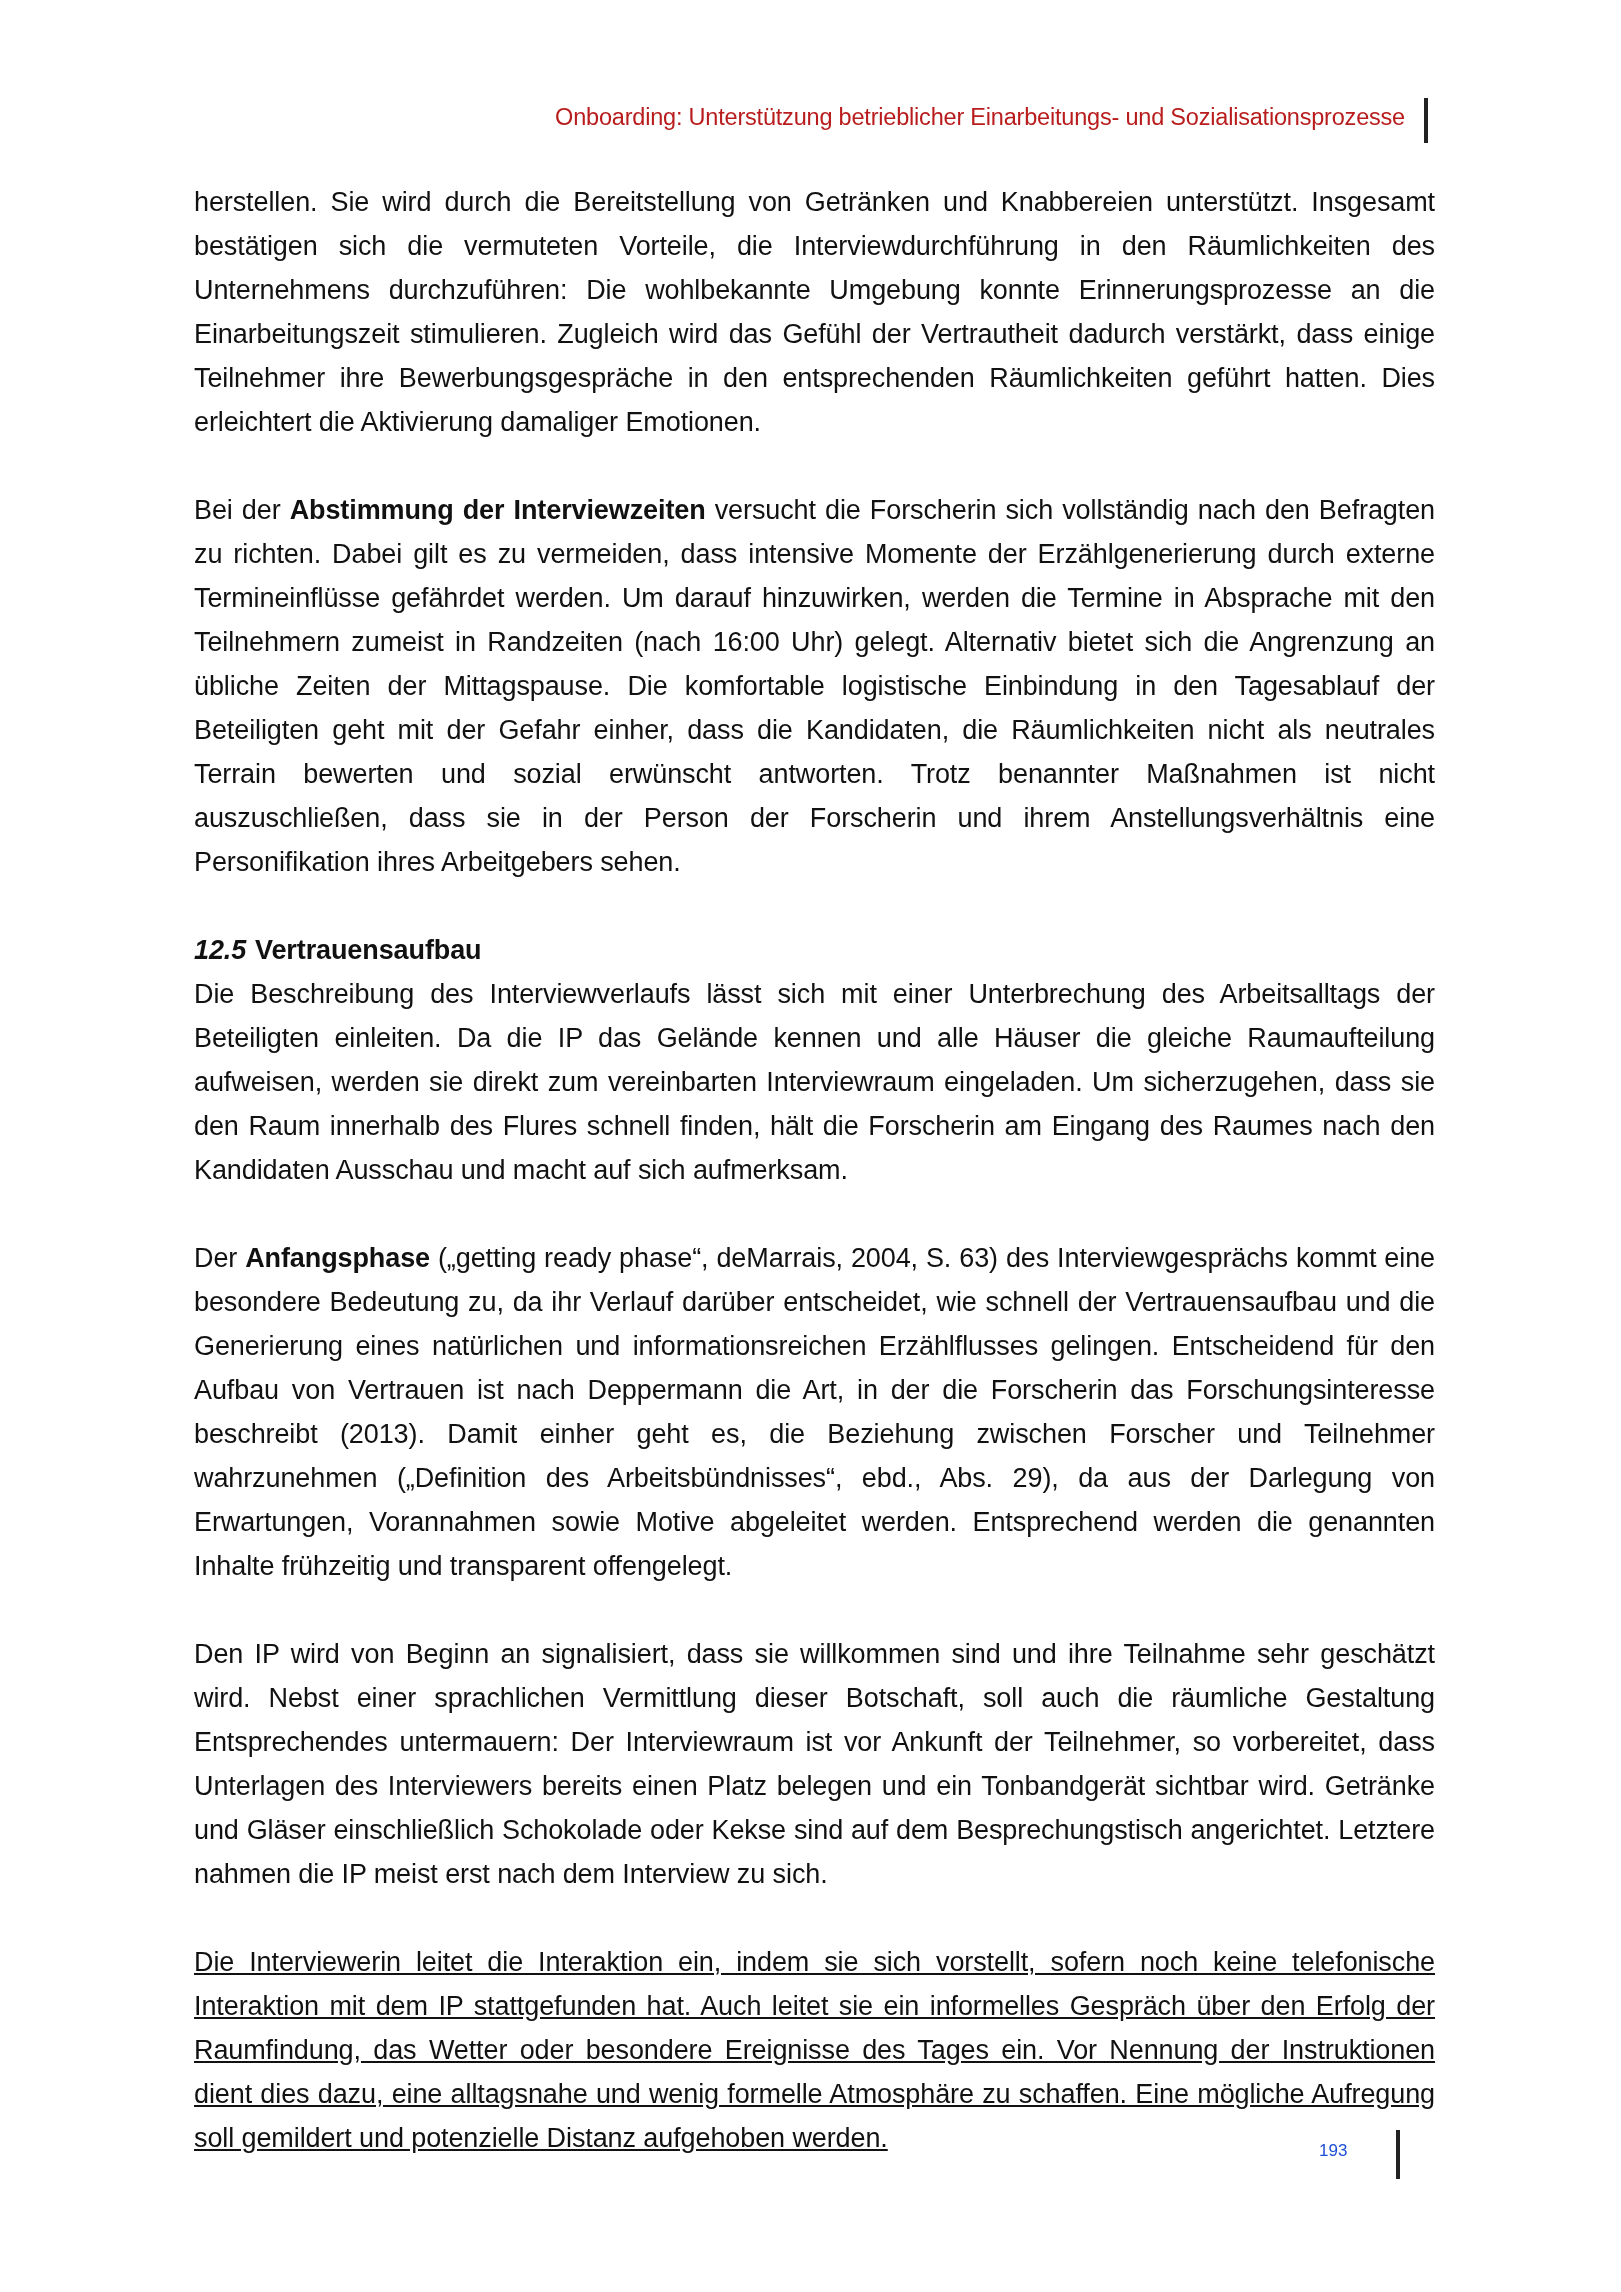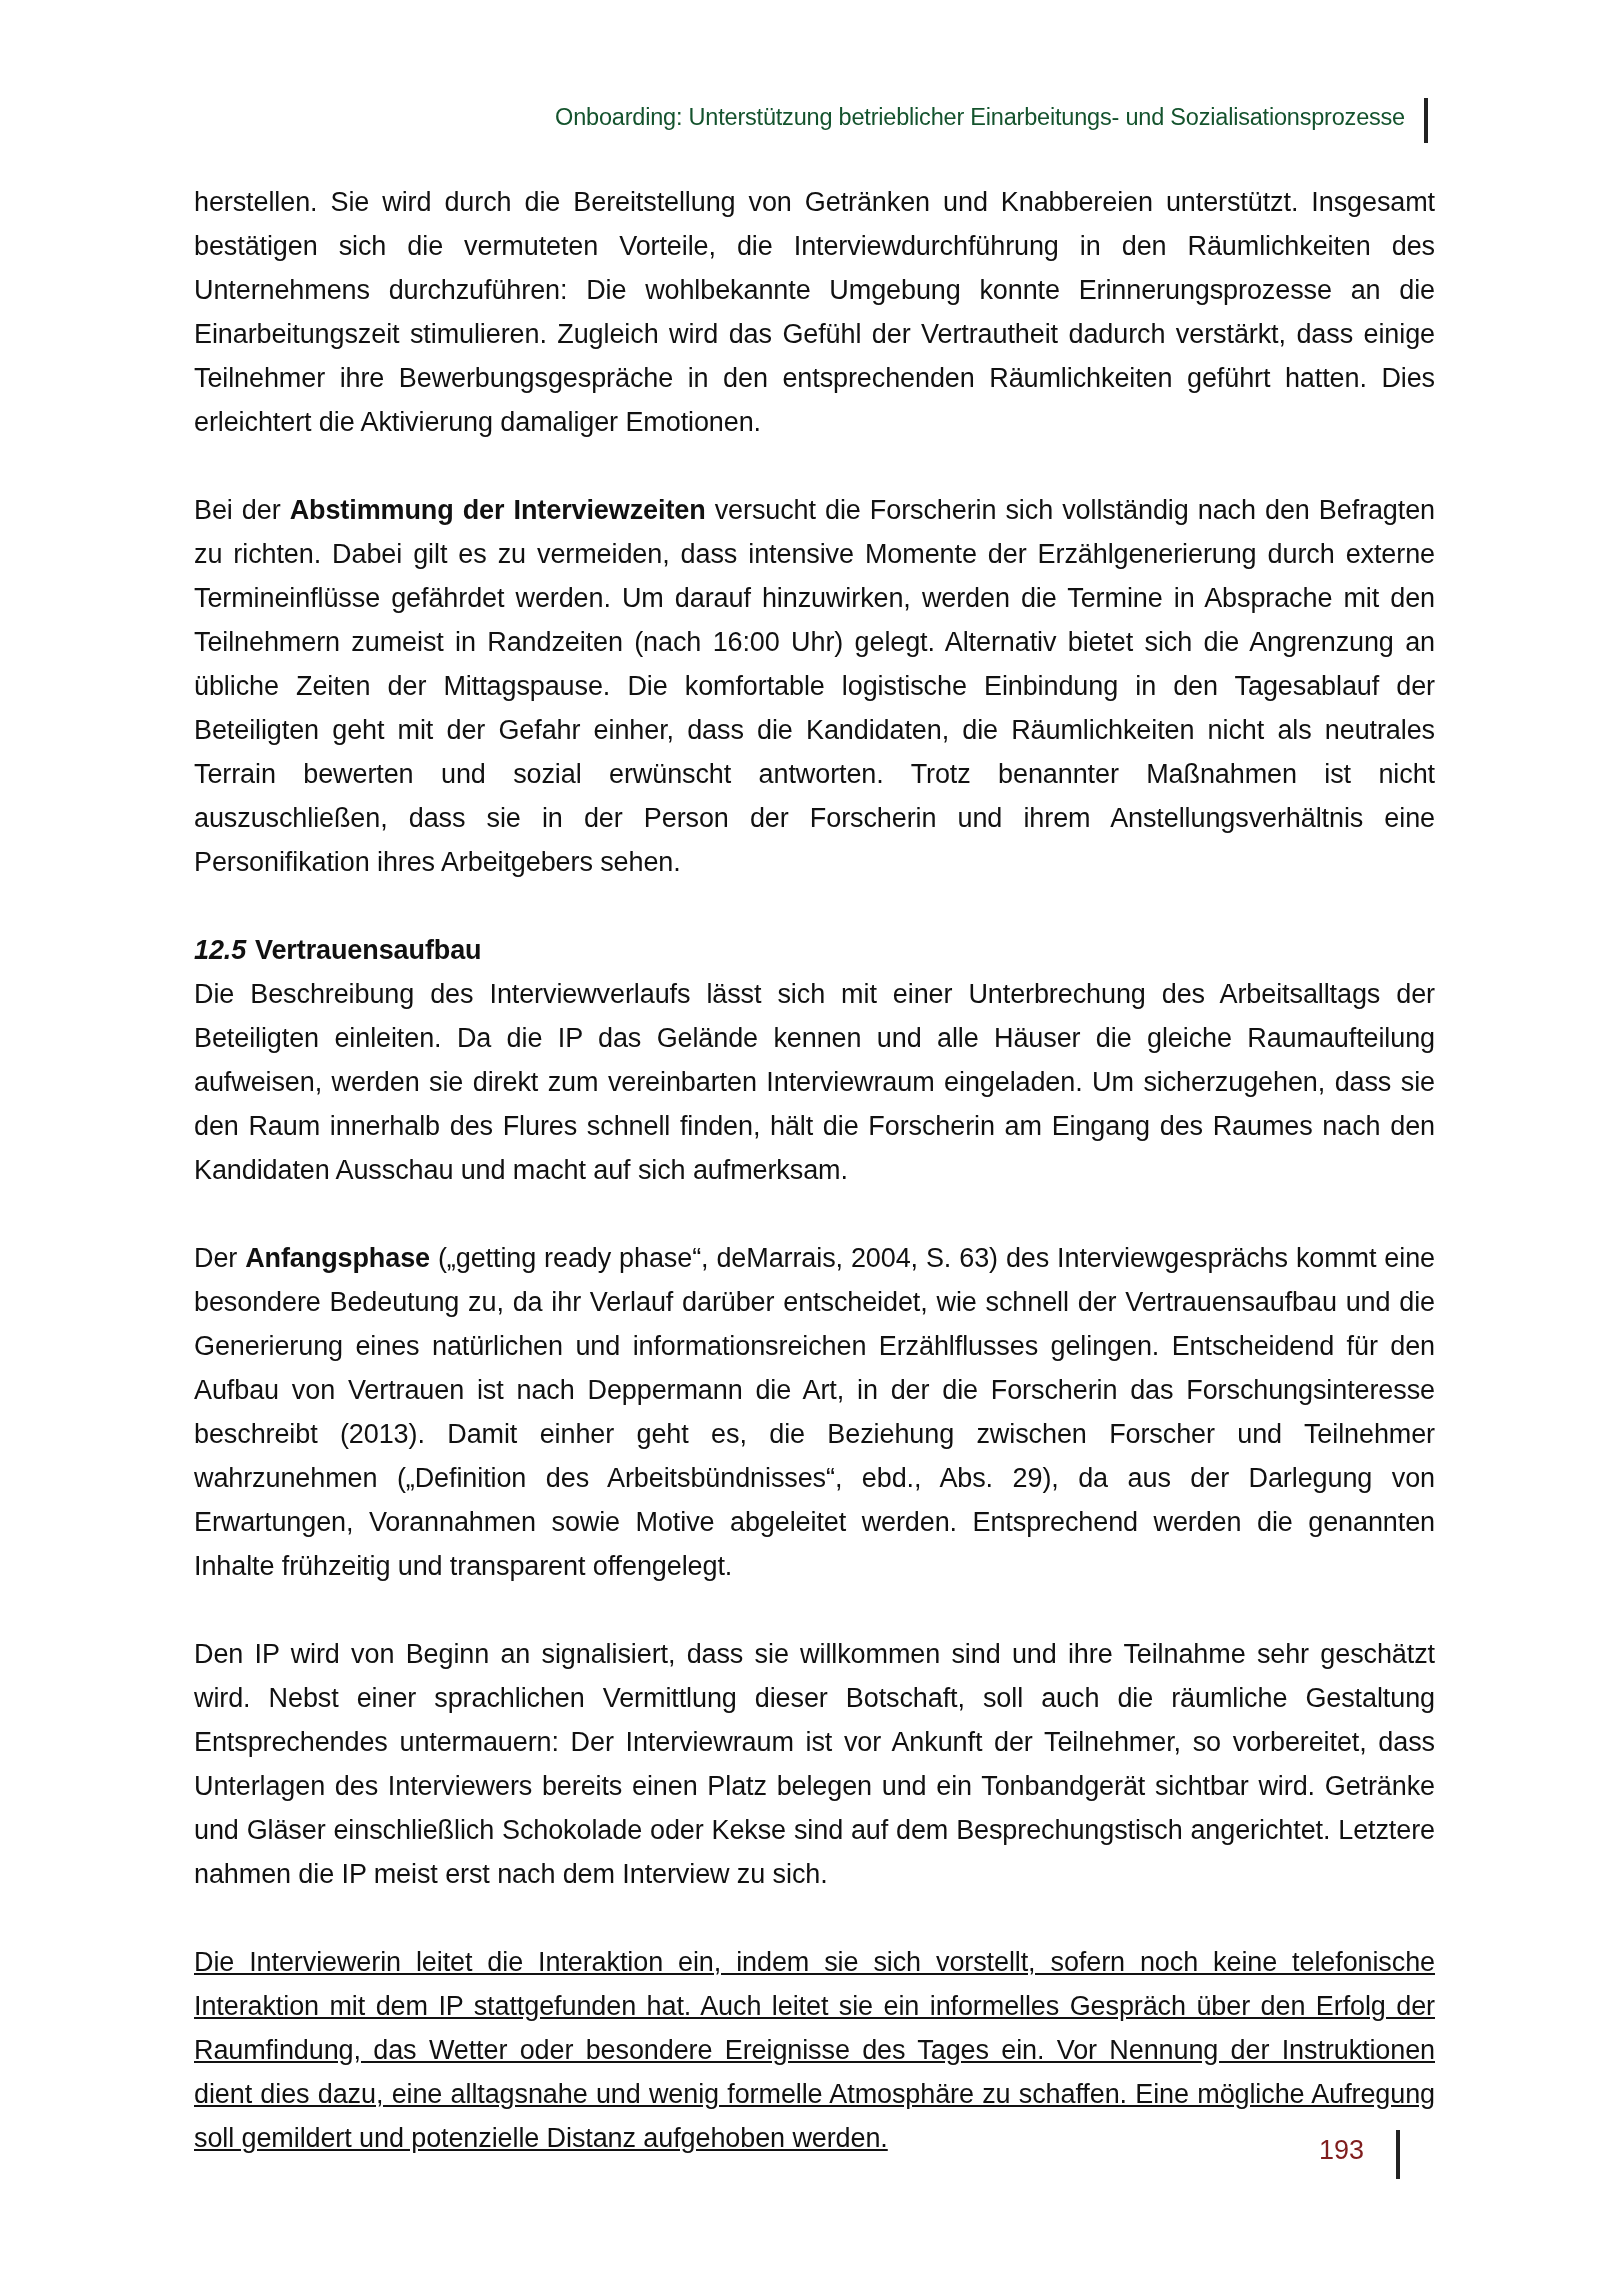--- a/index.html
+++ b/index.html
@@ -1,28 +1,28 @@
 <!DOCTYPE html>
 <html><head>
 <meta charset="utf-8">
 <style>
   html, body { margin: 0; padding: 0; background: #ffffff; }
   body { width: 1621px; height: 2293px; position: relative; overflow: hidden;
          font-family: "Liberation Sans", sans-serif; color: #111111; }
   .running-header { position: absolute; top: 101px; right: 216px; font-size: 23.5px; line-height: 33px;
-                    color: #14532d; white-space: nowrap; letter-spacing: -0.2px; }
+                    color: #b91c1c; white-space: nowrap; letter-spacing: -0.2px; }
   .header-bar { position: absolute; top: 98px; left: 1424px; width: 3.9px; height: 45px; background: #222; }
   .content { position: absolute; left: 194px; top: 180px; width: 1241px; font-size: 27px;
              line-height: 44px; text-align: justify; hyphens: manual; letter-spacing: -0.1px; }
   .content p { margin: 0 0 44px 0; }
   .content p.tight { margin-bottom: 0; text-decoration: underline; }
   .section-heading { font-weight: bold; margin: 0; font-size: 27px; line-height: 44px; }
   .section-heading .num { display: inline-block; width: 61px; font-style: italic; }
   b { font-weight: bold; }
-  .page-number { position: absolute; top: 2134px; left: 1319px; font-size: 27px; line-height: 33px; color: #7f1d1d; }
+  .page-number { position: absolute; top: 2134px; left: 1319px; font-size: 17px; line-height: 33px; color: #1d4ed8; }
   .footer-bar { position: absolute; top: 2130px; left: 1396px; width: 3.9px; height: 49px; background: #222; }
 </style>
 </head>
 <body>
 
 <div class="running-header">Onboarding: Unterstützung betrieblicher Einarbeitungs- und Sozialisationsprozesse</div>
 <div class="header-bar"></div>
 
 <div class="content">
   <p>herstellen. Sie wird durch die Bereitstellung von Getränken und Knabbereien unterstützt. Insgesamt bestätigen sich die vermuteten Vorteile, die Interviewdurchführung in den Räumlichkeiten des Unternehmens durchzuführen: Die wohlbekannte Umgebung konnte Erinnerungsprozesse an die Einarbeitungszeit stimulieren. Zugleich wird das Gefühl der Vertrautheit dadurch verstärkt, dass einige Teilnehmer ihre Bewerbungsgespräche in den entsprechenden Räumlichkeiten geführt hatten. Dies erleichtert die Aktivierung damaliger Emotionen.</p>

